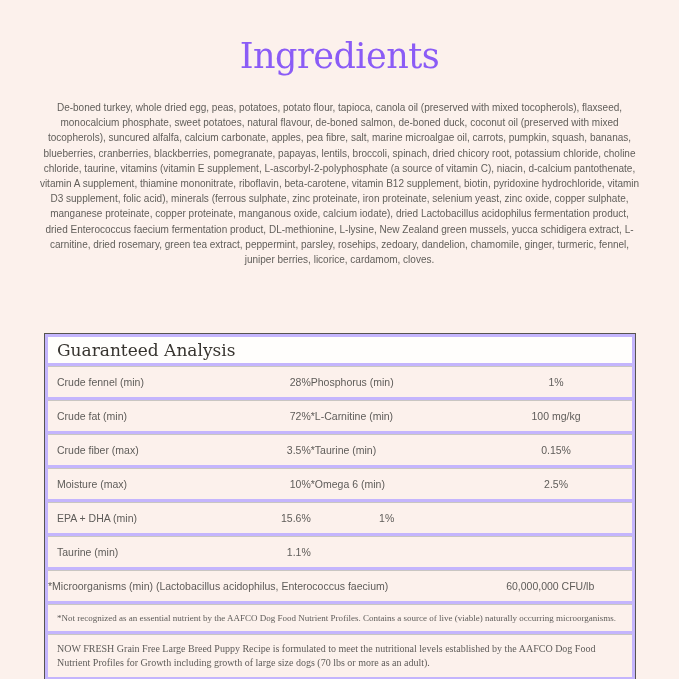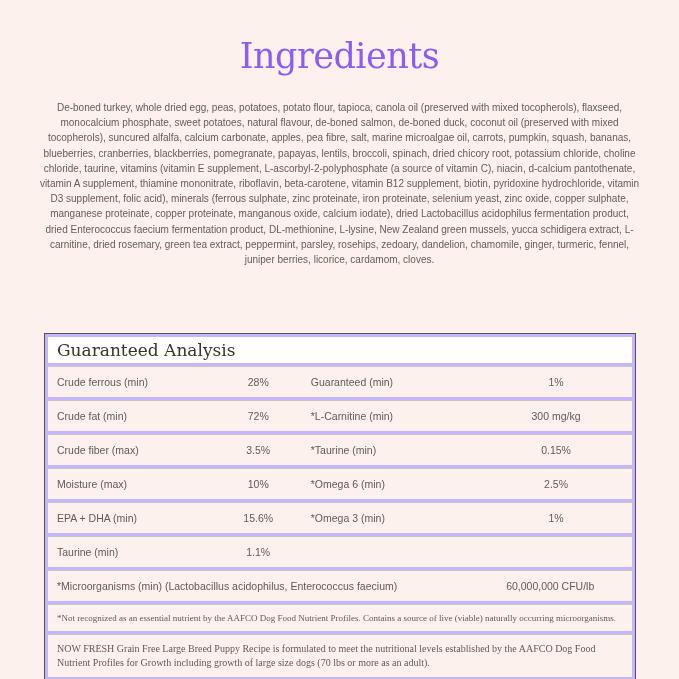--- a/index.html
+++ b/index.html
@@ -44,24 +44,24 @@
   .ga-rows{display:flex;flex-direction:column;gap:3px;}
   .ga-row{
     background:#fcf1ec;
     border-top:1px solid #c9c6c2;
     height:30px;
     display:flex;align-items:center;
     font-size:10.5px;color:#5e5c59;
   }
   .cell{box-sizing:border-box;}
   .c-l1{width:27%;padding-left:9px;}
-  .c-v1{width:18%;text-align:center;}
+  .c-v1{width:18%;text-align:right;}
   .c-l2{width:29%;}
   .c-v2{width:26%;text-align:center;}
-  .ga-full .c-full-label{width:72%;padding-left:9px;}
+  .ga-full .c-full-label{width:72%;}
   .ga-full .c-full-val{width:28%;text-align:center;}
   .ga-note{
     background:#fcf1ec;
     border-top:1px solid #c9c6c2;
     color:#5e5c59;
     padding:7px 9px;
     font-family:Liberation Serif, serif;
   }
   .note1{font-size:9px;line-height:12px;}
   .note2{font-size:10px;line-height:14px;}
@@ -74,51 +74,50 @@
   <div class="title">Ingredients</div>
 
   <div class="ingredients">De-boned turkey, whole dried egg, peas, potatoes, potato flour, tapioca, canola oil (preserved with mixed tocopherols), flaxseed, monocalcium phosphate, sweet potatoes, natural flavour, de-boned salmon, de-boned duck, coconut oil (preserved with mixed tocopherols), suncured alfalfa, calcium carbonate, apples, pea fibre, salt, marine microalgae oil, carrots, pumpkin, squash, bananas, blueberries, cranberries, blackberries, pomegranate, papayas, lentils, broccoli, spinach, dried chicory root, potassium chloride, choline chloride, taurine, vitamins (vitamin E supplement, L-ascorbyl-2-polyphosphate (a source of vitamin C), niacin, d-calcium pantothenate, vitamin A supplement, thiamine mononitrate, riboflavin, beta-carotene, vitamin B12 supplement, biotin, pyridoxine hydrochloride, vitamin D3 supplement, folic acid), minerals (ferrous sulphate, zinc proteinate, iron proteinate, selenium yeast, zinc oxide, copper sulphate, manganese proteinate, copper proteinate, manganous oxide, calcium iodate), dried Lactobacillus acidophilus fermentation product, dried Enterococcus faecium fermentation product, DL-methionine, L-lysine, New Zealand green mussels, yucca schidigera extract, L-carnitine, dried rosemary, green tea extract, peppermint, parsley, rosehips, zedoary, dandelion, chamomile, ginger, turmeric, fennel, juniper berries, licorice, cardamom, cloves.</div>
 
   <div class="ga">
 
     <div class="ga-header">Guaranteed Analysis</div>
 
     <div class="ga-rows" id="ga-rows">
   <div class="ga-row">
-    <div class="cell c-l1">Crude ferrous (min)</div>
+    <div class="cell c-l1">Crude fennel (min)</div>
     <div class="cell c-v1">28%</div>
-    <div class="cell c-l2">Guaranteed (min)</div>
+    <div class="cell c-l2">Phosphorus (min)</div>
     <div class="cell c-v2">1%</div>
   </div>
 
   <div class="ga-row">
     <div class="cell c-l1">Crude fat (min)</div>
     <div class="cell c-v1">72%</div>
     <div class="cell c-l2">*L-Carnitine (min)</div>
-    <div class="cell c-v2">300 mg/kg</div>
+    <div class="cell c-v2">100 mg/kg</div>
   </div>
 
   <div class="ga-row">
     <div class="cell c-l1">Crude fiber (max)</div>
     <div class="cell c-v1">3.5%</div>
     <div class="cell c-l2">*Taurine (min)</div>
     <div class="cell c-v2">0.15%</div>
   </div>
 
   <div class="ga-row">
     <div class="cell c-l1">Moisture (max)</div>
     <div class="cell c-v1">10%</div>
     <div class="cell c-l2">*Omega 6 (min)</div>
     <div class="cell c-v2">2.5%</div>
   </div>
 
   <div class="ga-row">
     <div class="cell c-l1">EPA + DHA (min)</div>
     <div class="cell c-v1">15.6%</div>
-    <div class="cell c-l2">*Omega 3 (min)</div>
     <div class="cell c-v2">1%</div>
   </div>
 
   <div class="ga-row">
     <div class="cell c-l1">Taurine (min)</div>
     <div class="cell c-v1">1.1%</div>
     <div class="cell c-l2"></div>
     <div class="cell c-v2"></div>
   </div>
 </div>

